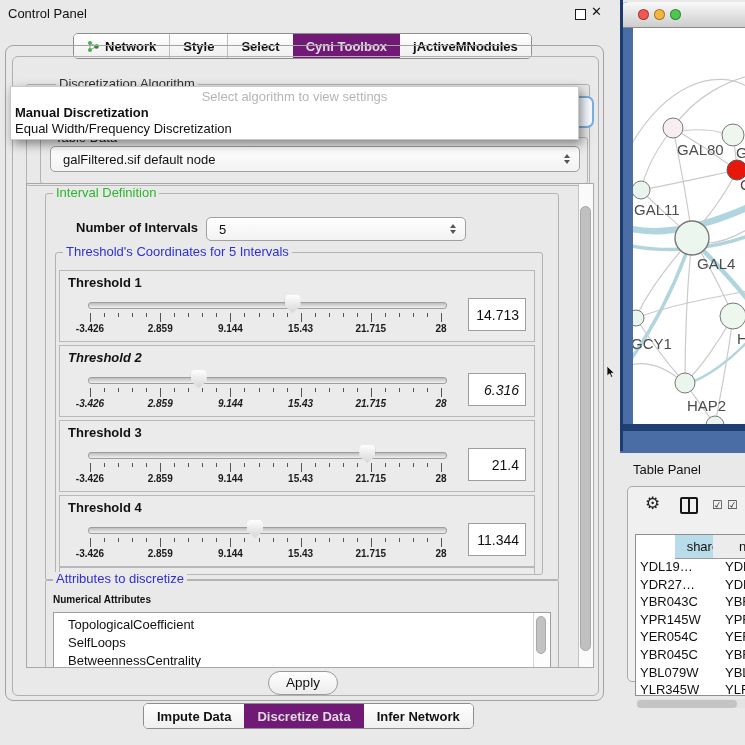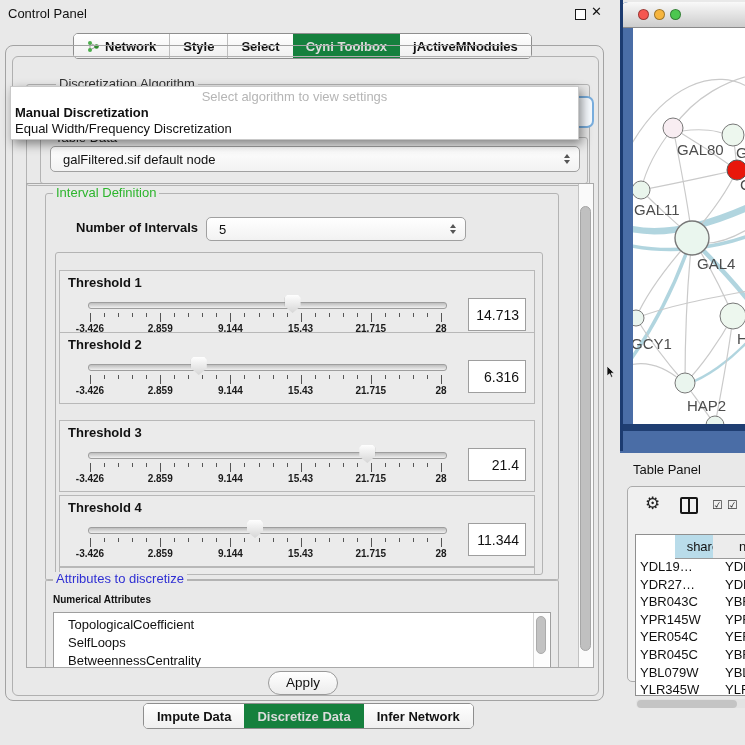--- a/index.html
+++ b/index.html
@@ -6,21 +6,21 @@
     background:#e9e9e9;font-family:"Liberation Sans","DejaVu Sans",sans-serif;color:#111;}
   .abs{position:absolute;}
   
   #cp-title{left:8px;top:6px;font-size:13px;}
   #float-ic{left:575px;top:9px;width:9px;height:9px;border:1.5px solid #1a1a1a;background:#fff;}
   #close-ic{left:591px;top:4px;font-size:13px;font-weight:800;}
   .tabgroup{height:24px;display:flex;border:1px solid #8e8e8e;border-radius:5px;overflow:hidden;background:#fff;}
   .tab{display:flex;align-items:center;padding:0 13px;font-size:13px;font-weight:600;
     background:linear-gradient(#ffffff,#efefef);border-left:1px solid #bdbdbd;white-space:nowrap;}
   .tab:first-child{border-left:none;}
-  .tab.sel{background:#15803d;color:#dcdcdc;border-left:none;}
+  .tab.sel{background:#701a75;color:#dcdcdc;border-left:none;}
   .tab.sel + .tab{border-left:none;}
   .nicon{margin-right:5px;}
   #top-tabs{left:73px;top:33px;}
   #bottom-tabs{left:143px;top:703px;}
   #outer-rect{left:5px;top:45px;width:597px;height:654px;border:1px solid #a3a3a3;border-radius:8px;}
   #inner-rect{left:12px;top:56px;width:585px;height:638px;border:1px solid #b0b0b0;border-radius:6px;}
   .group{border:1px solid #b3b3b3;border-radius:3px;}
   .gtitle{position:absolute;font-size:13px;background:#e9e9e9;padding:0 3px;line-height:13px;}
   .green{color:#2db52d;}.blue{color:#2f2fd3;}
   #algo-group{left:26px;top:84px;width:562px;height:100px;}
@@ -168,20 +168,21 @@
   <div class="abs gtitle green" id="interval-title">Interval Definition</div>
   <div class="abs" id="noi-label">Number of Intervals</div>
   <div class="abs combo" id="noi-combo">
     <span>5</span>
     <span class="stepper">
         <div class="tri-up"></div>
         <div class="tri-dn"></div>
       </span>
   </div>
   <div class="abs group" id="thr-group"></div>
+  <div class="abs gtitle blue" id="thr-title">Threshold's Coordinates for 5 Intervals</div>
   <div>
       <div class="thr" style="top: 86px;">
         <div class="thr-lab">Threshold 1</div>
         <div class="thr-track"></div>
         <div class="tick maj" style="left:30.0px"></div>
         <div class="tick" style="left:44.0px"></div>
         <div class="tick" style="left:58.1px"></div>
         <div class="tick" style="left:72.1px"></div>
         <div class="tick" style="left:86.2px"></div>
         <div class="tick maj" style="left:100.2px"></div>
@@ -207,21 +208,21 @@
         <div class="tick maj" style="left:381.0px"></div>
         <span class="slab" style="left:30.0px">-3.426</span>
         <span class="slab" style="left:100.2px">2.859</span>
         <span class="slab" style="left:170.4px">9.144</span>
         <span class="slab" style="left:240.6px">15.43</span>
         <span class="slab" style="left:310.8px">21.715</span>
         <span class="slab" style="left:381.0px">28</span>
         <div class="thr-thumb" style="left:224.6px"></div>
         <div class="thr-val">14.713</div>
       </div>
-      <div class="thr" style="top: 148px;">
+      <div class="thr" style="top: 161px; font-style: italic;">
         <div class="thr-lab">Threshold 2</div>
         <div class="thr-track"></div>
         <div class="tick maj" style="left:30.0px"></div>
         <div class="tick" style="left:44.0px"></div>
         <div class="tick" style="left:58.1px"></div>
         <div class="tick" style="left:72.1px"></div>
         <div class="tick" style="left:86.2px"></div>
         <div class="tick maj" style="left:100.2px"></div>
         <div class="tick" style="left:114.2px"></div>
         <div class="tick" style="left:128.3px"></div>

